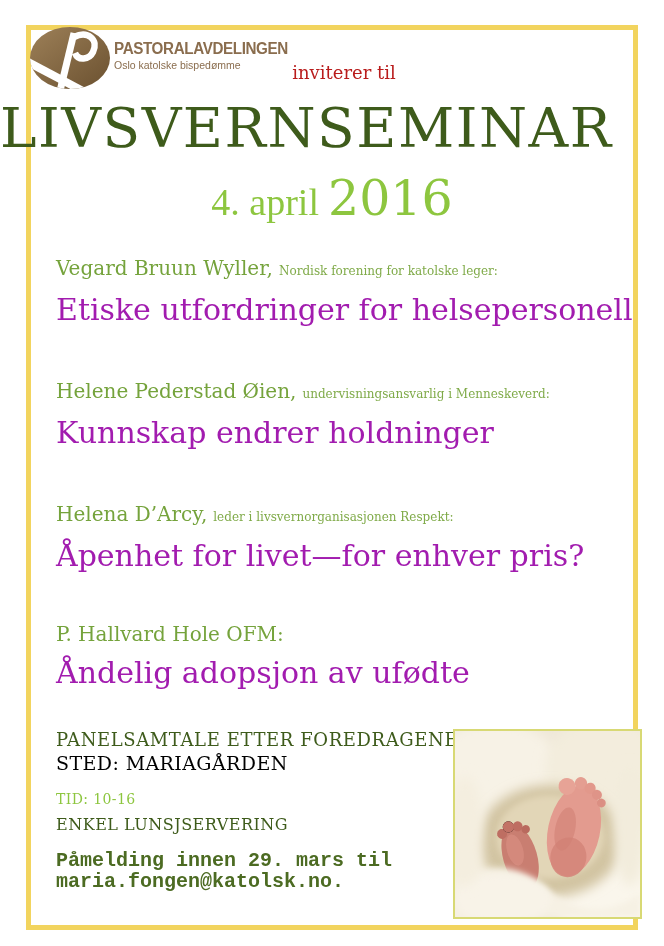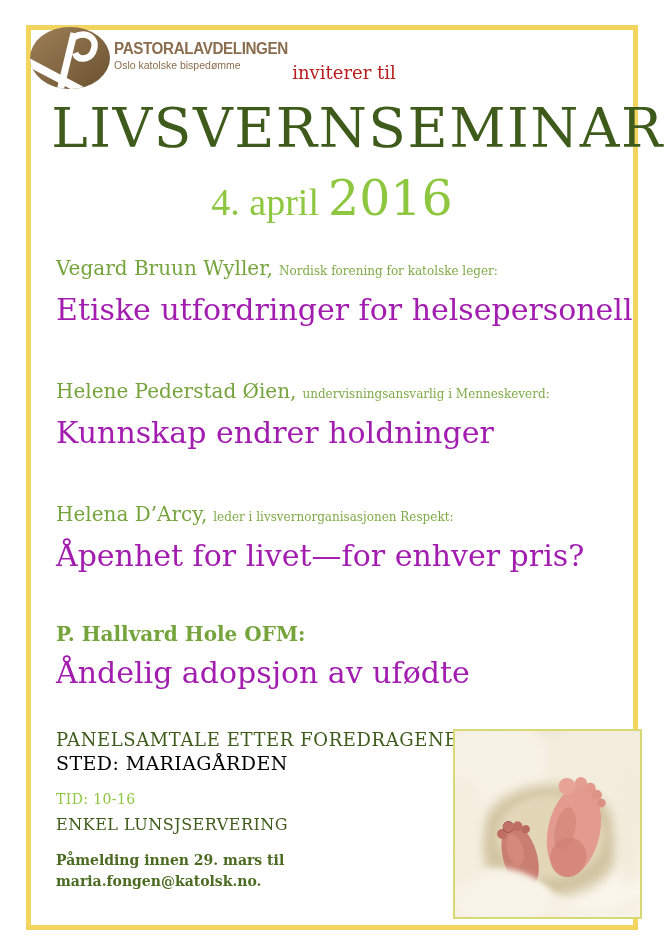--- a/index.html
+++ b/index.html
@@ -9,40 +9,40 @@
          border:5px solid #F2D45E;box-sizing:border-box;}
   
   .logo-badge{position:absolute;left:30px;top:27px;width:84px;height:64px;}
   .org-block{position:absolute;left:114px;top:40px;font-family:"Liberation Sans",sans-serif;}
   .org-name{font-size:16px;font-weight:bold;letter-spacing:-0.4px;color:#8A6D4E;
             transform:scaleX(0.95);transform-origin:left;}
   .org-sub{font-size:10.5px;color:#8A6D4E;margin-top:1px;}
   .invites{position:absolute;left:12px;top:62px;width:664px;text-align:center;
            font-size:18px;color:#b91c1c;}
   
-  .title{position:absolute;left:0;top:96px;width:664px;text-align:right;
+  .title{position:absolute;left:0;top:96px;width:664px;text-align:left;
          font-size:55px;letter-spacing:1.5px;color:#3E5B1B;white-space:nowrap;}
   .date{position:absolute;left:0;top:170px;width:664px;text-align:center;color:#8DC63F;}
   .date-day{font-size:38px;font-family:Liberation Serif, serif;}
   .date-year{font-size:49px;margin-left:9px;}
   
   .speaker{position:absolute;left:56px;right:24px;}
   .sp-1{top:255px;} .sp-2{top:378px;} .sp-3{top:501px;} .sp-4{top:621px;}
   .speaker-nameline{font-size:20px;line-height:26px;white-space:nowrap;}
   .speaker-name{font-weight:normal;color:#75A33C;}
-  .sp-4 .speaker-name{font-weight:bold;margin-top:16px;}
+  .sp-4 .speaker-name{font-weight:normal;margin-top:16px;}
   .speaker-affil{font-size:12px;color:#7FAA48;margin-left:6px;}
   .speaker-topic{font-size:30px;line-height:36px;color:#a21caf;margin-top:8px;white-space:nowrap;}
   
   .detail{position:absolute;left:56px;color:#3E5B1B;}
   .d-panel{top:729px;font-size:18px;letter-spacing:0.6px;}
   .d-place{top:752px;font-size:19px;letter-spacing:0.4px;color:#000000;}
   .d-time{top:791px;font-size:14px;letter-spacing:0.4px;color:#8DC63F;text-align:right;}
   .d-lunch{top:815px;font-size:16px;letter-spacing:0.5px;}
-  .d-signup{top:850px;font-size:14px;line-height:21px;font-weight:bold;color:#4C6B22;width:360px;}
+  .d-signup{top:850px;font-size:20px;line-height:21px;font-weight:bold;color:#4C6B22;width:360px;font-family:Liberation Mono, monospace;}
   
   .photo{position:absolute;left:453px;top:729px;width:185px;height:186px;
          border:2px solid #D8D974;box-sizing:content-box;overflow:hidden;}
 </style>
 </head>
 <body>
 
 <div class="page">
 
   <div class="frame"></div>

